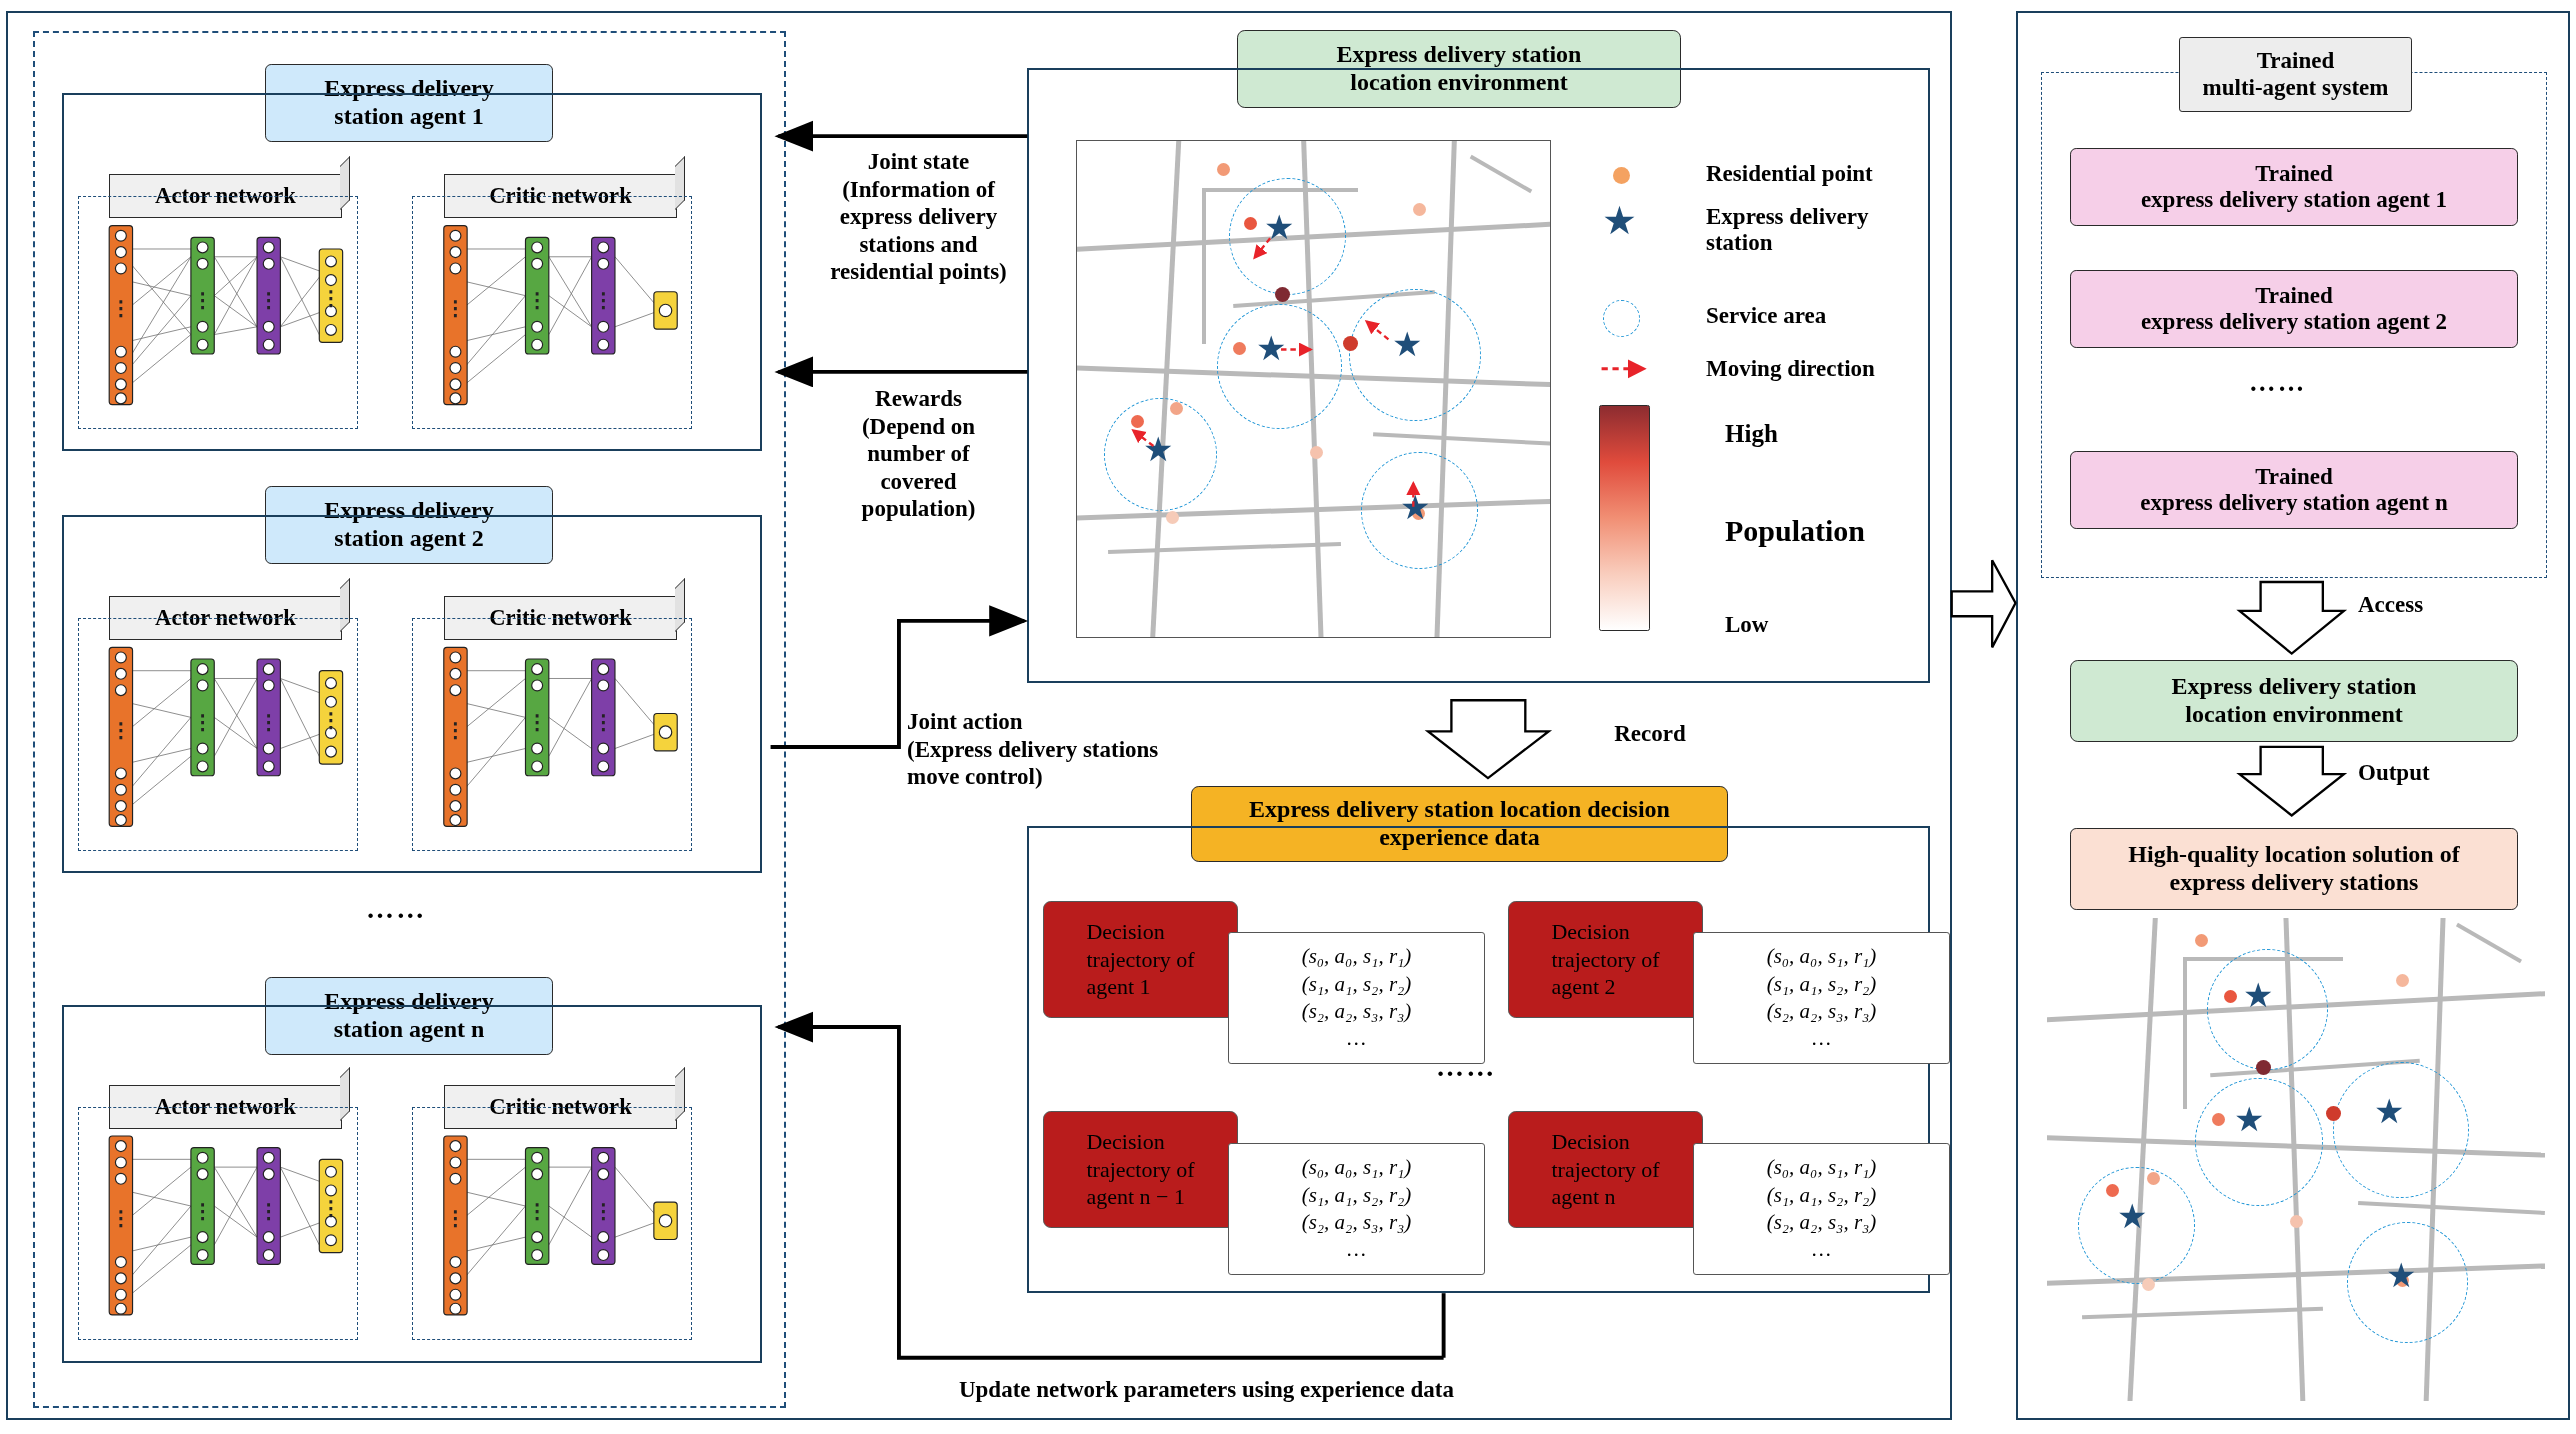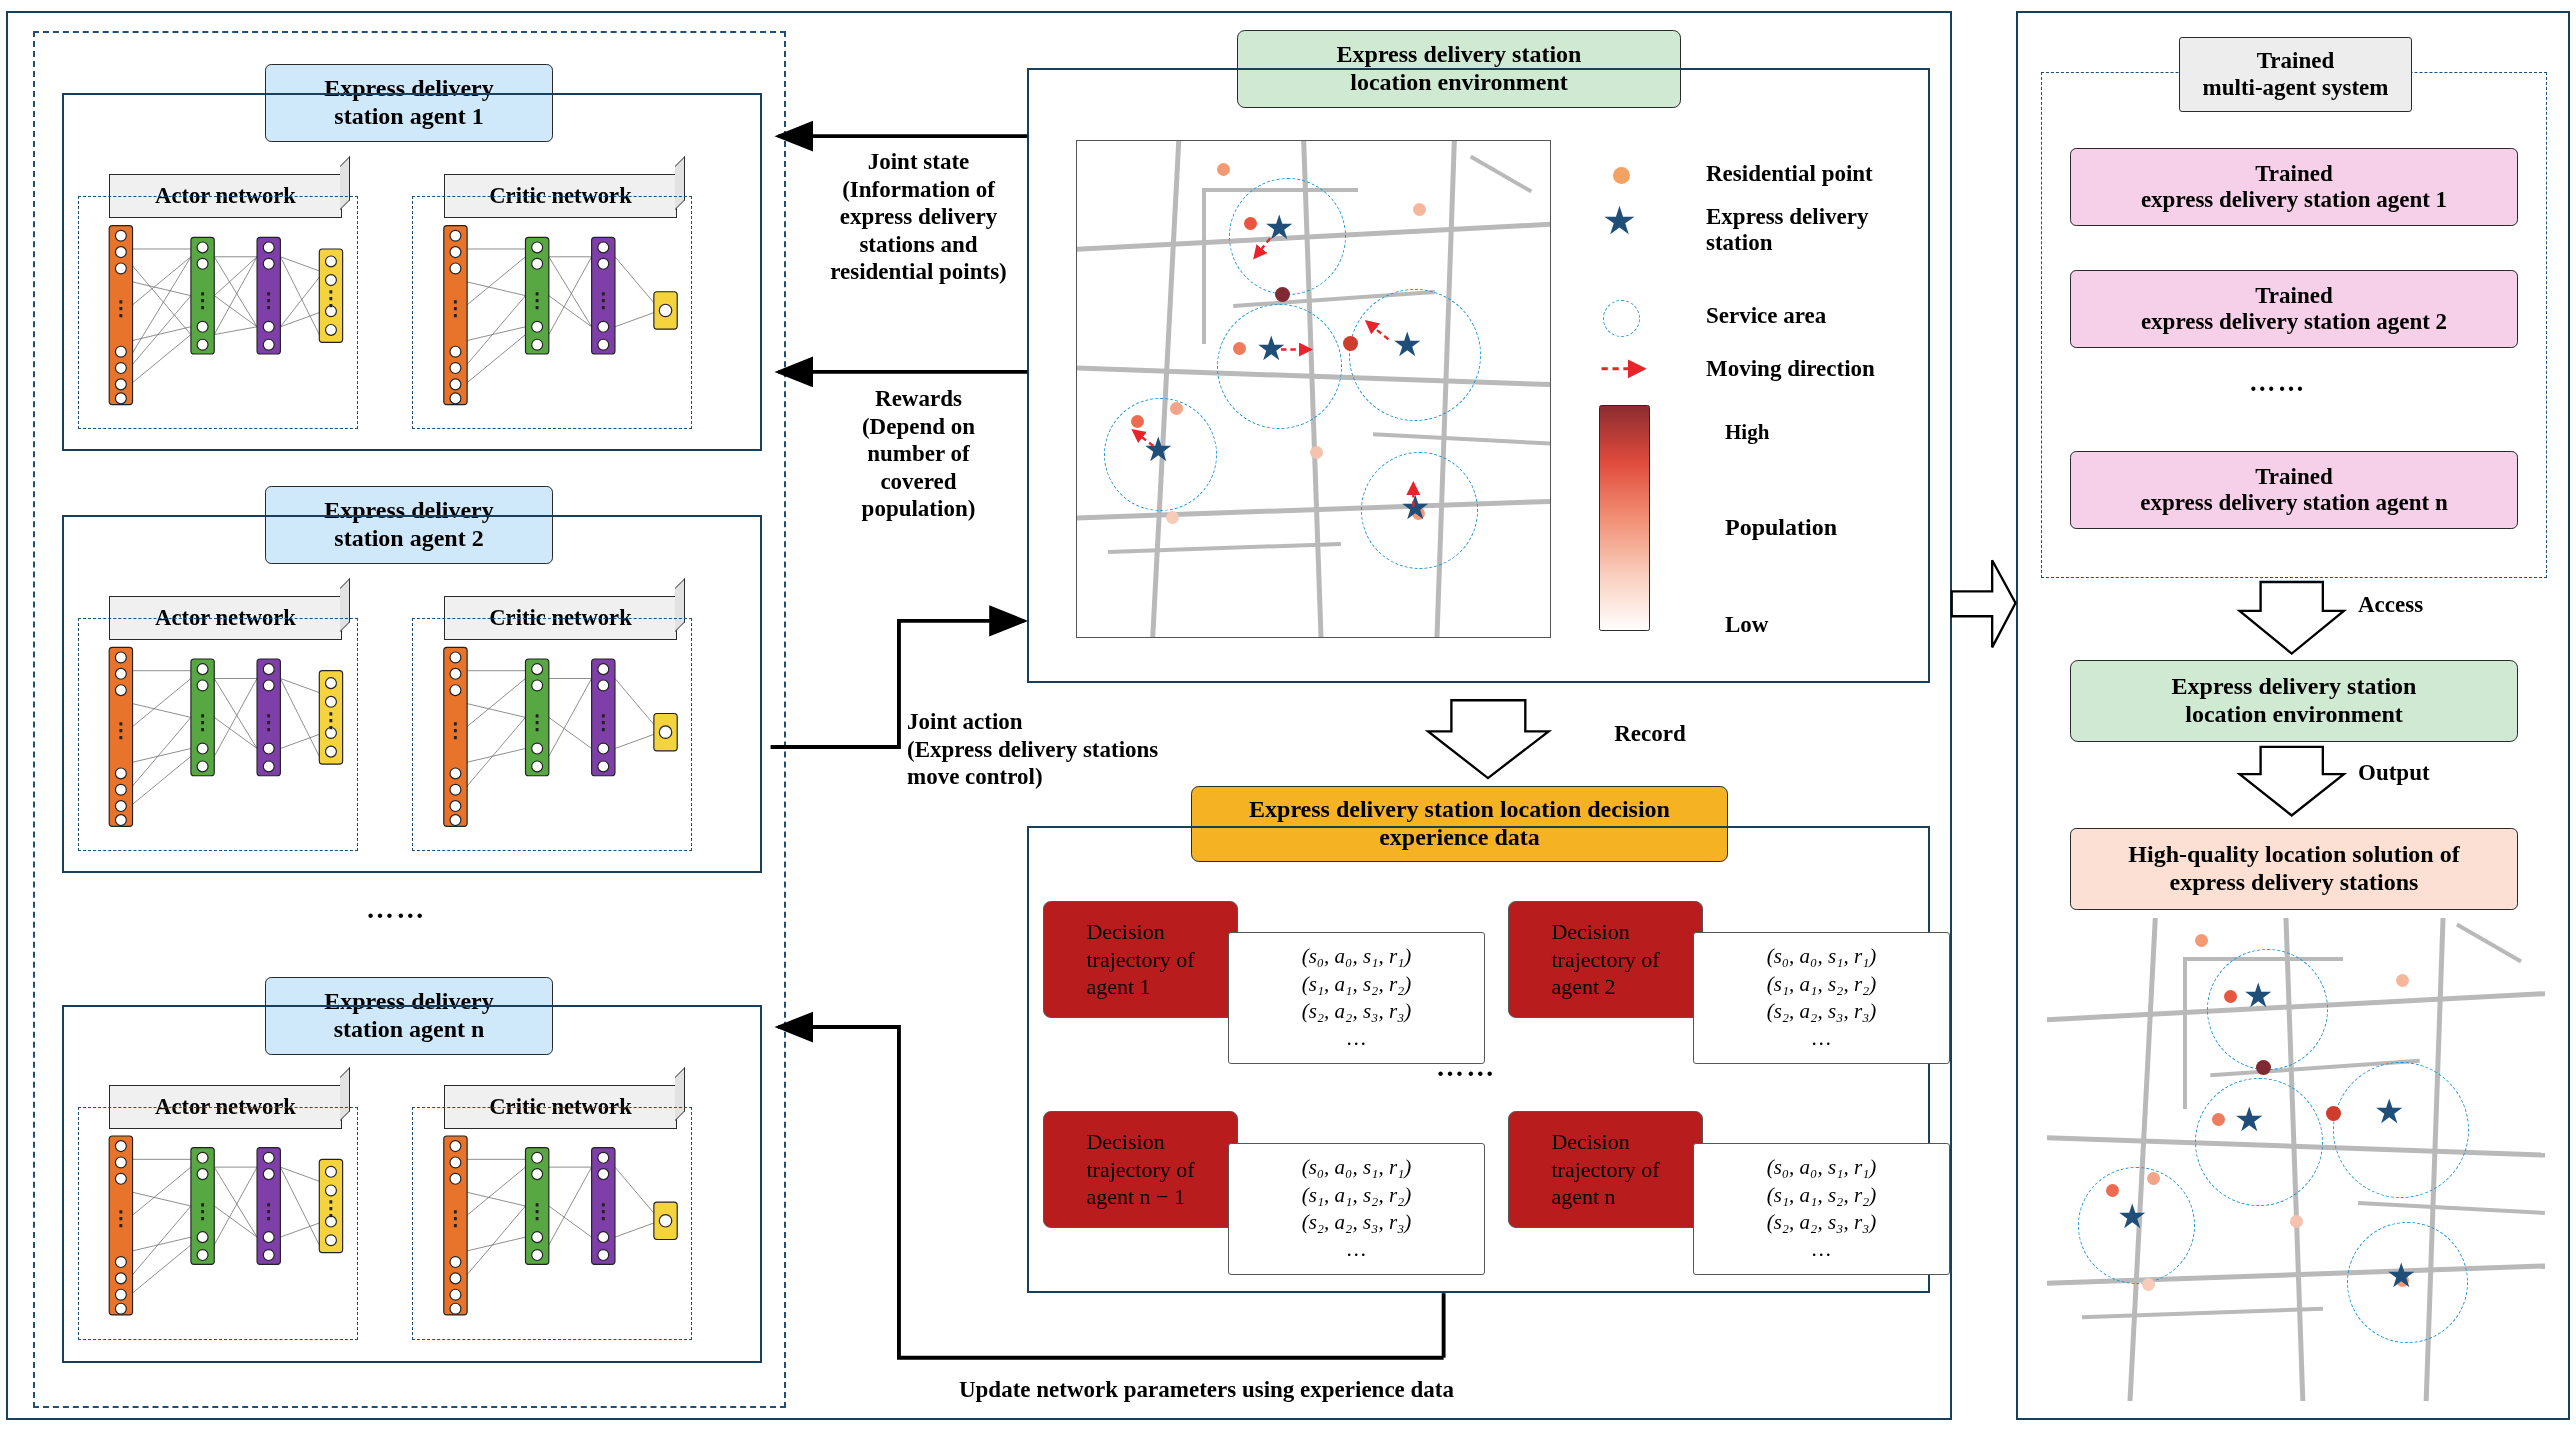--- a/index.html
+++ b/index.html
@@ -178,22 +178,22 @@
     <defs>
       <marker id="ar2" markerWidth="7" markerHeight="7" refX="5" refY="3" orient="auto">
         <path d="M0,0 L6,3 L0,6 z" fill="#e8232a"></path>
       </marker>
     </defs>
     <path d="M2058,474 L2112,474" stroke="#e8232a" stroke-width="4" stroke-dasharray="8,6" marker-end="url(#ar2)" fill="none"></path>
   </svg>
   <div class="legend-txt" style="left:1658px;top:356px;font-size:23px;">Moving direction</div>
 
   <div class="colbar" style="left:1599px;top:405px;width:51px;height:226px;background:linear-gradient(to bottom,#8d2c30,#e04b3c,#f18f74,#f9cdbd,#ffffff);"></div>
-  <div class="legend-txt" style="left:1677px;top:420px;font-size:21px;text-align:center;">High</div>
-  <div class="legend-txt" style="left:1677px;top:514px;font-size:24px;">Population</div>
+  <div class="legend-txt" style="left:1677px;top:420px;font-size:25px;text-align:center;">High</div>
+  <div class="legend-txt" style="left:1677px;top:514px;font-size:30px;">Population</div>
   <div class="legend-txt" style="left:1677px;top:612px;font-size:23px;">Low</div>
 
   <div class="lbl orange-lbl" style="left:1191px;top:786px;width:537px;height:76px;font-size:24px;">
     <span style="white-space:pre-line">Express delivery station location decision
 experience data</span>
   </div>
   <div class="box" style="left:1027px;top:826px;width:903px;height:467px;border:2.3px solid #1a3f5c;"></div>
 
   <div class="trajbox" style="left:1043px;top:901px;width:195px;height:117px;font-size:22px;white-space:pre-line;">Decision
 trajectory of

